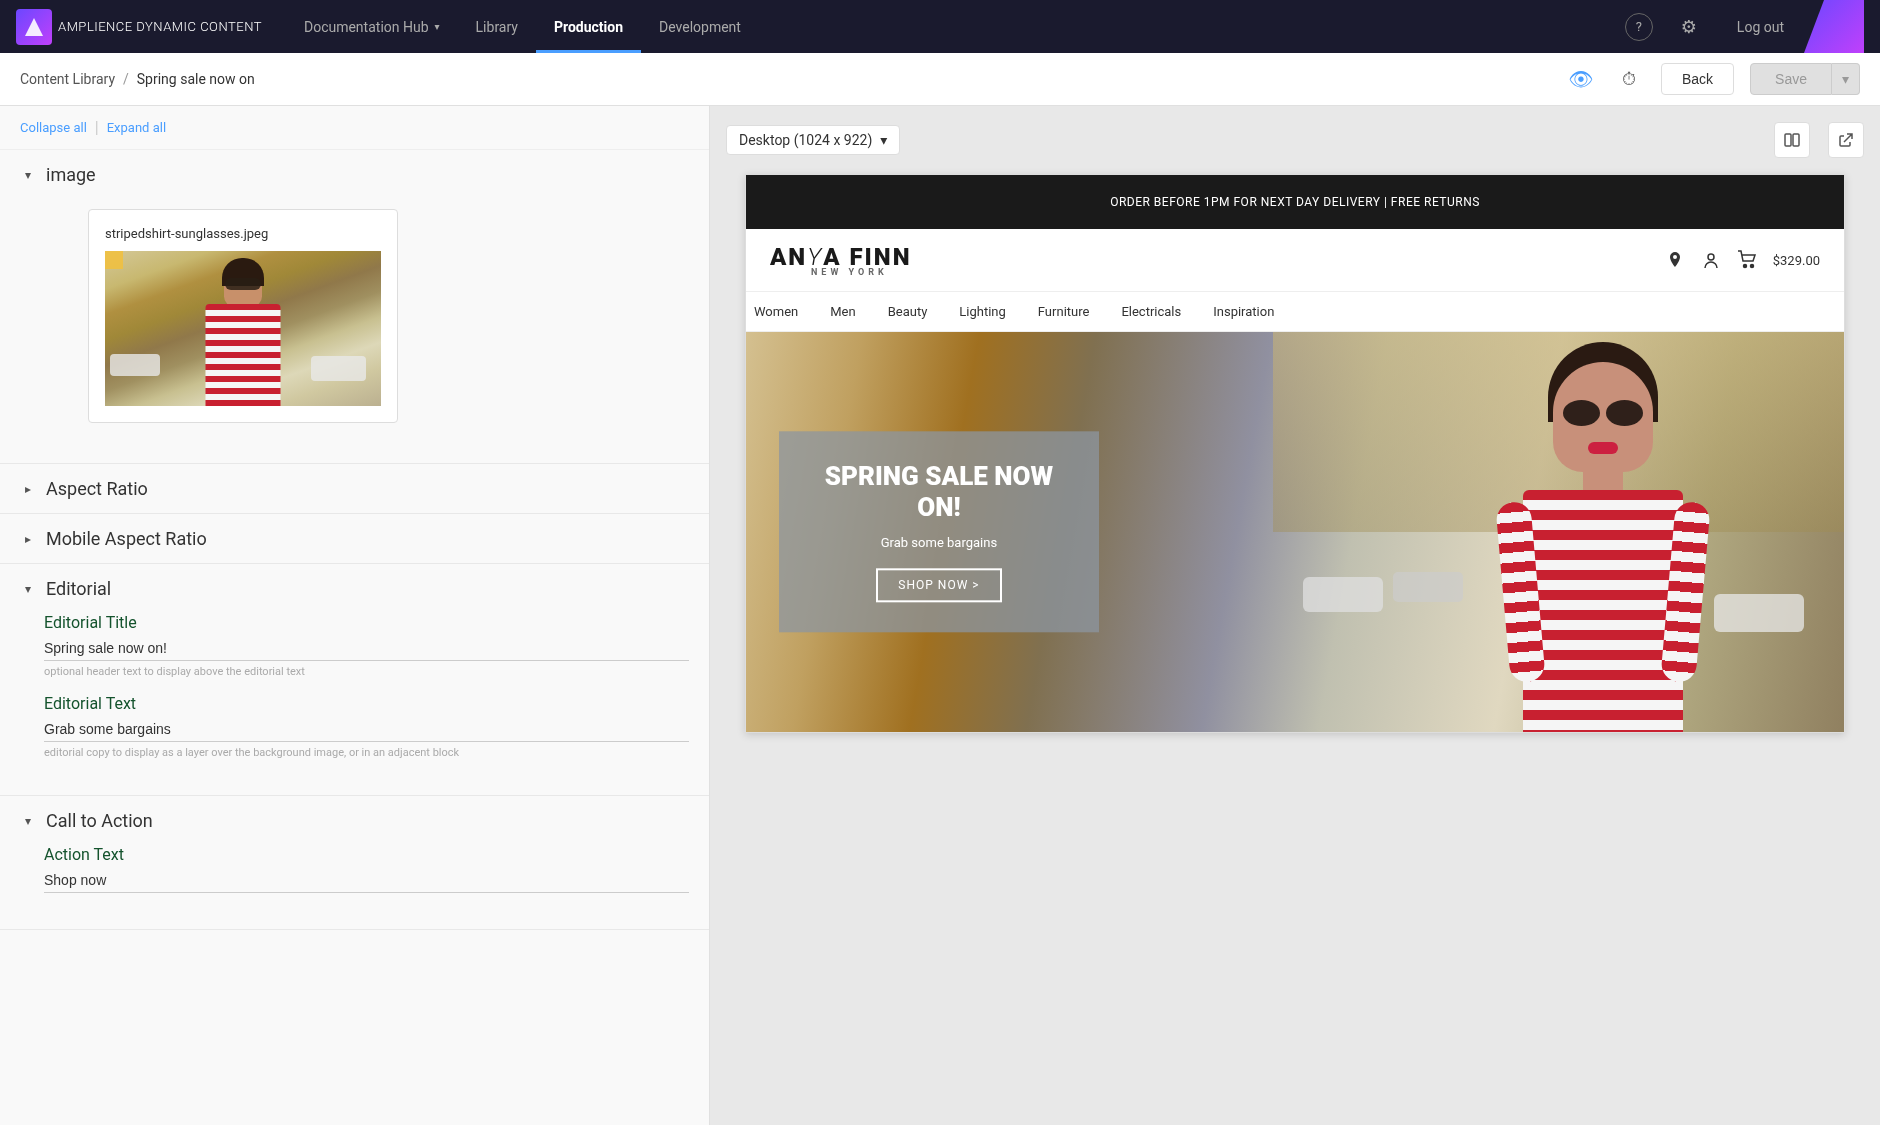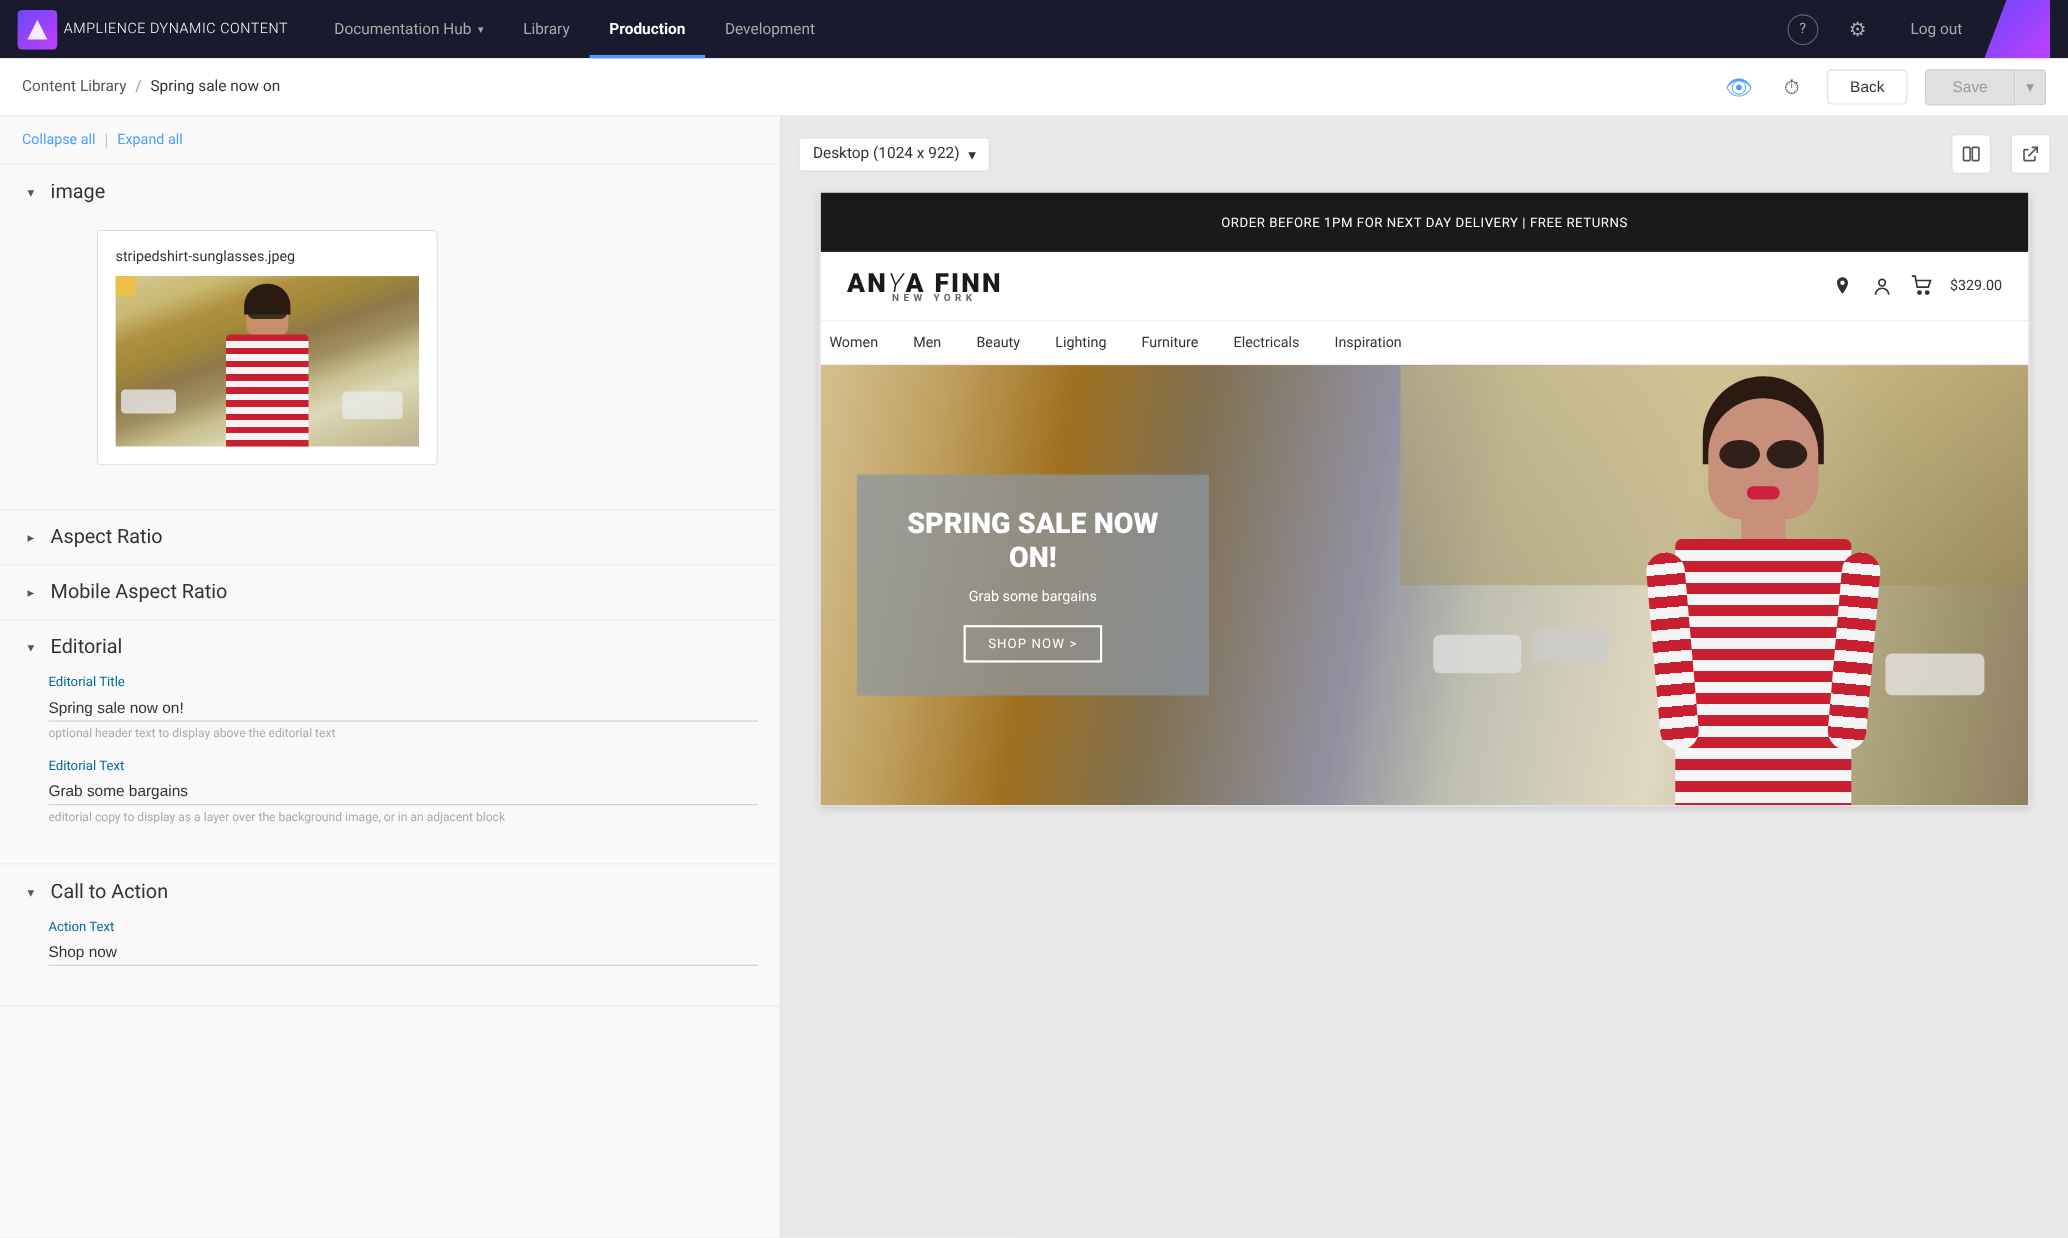--- a/index.html
+++ b/index.html
@@ -238,22 +238,22 @@
     }
 
     
     .form-section {
       padding: 0 20px 20px 44px;
     }
     .field-group {
       margin-bottom: 16px;
     }
     .field-label {
-      font-size: 12px;
-      color: #0369a1;
+      font-size: 16px;
+      color: #14532d;
       margin-bottom: 4px;
     }
     .field-input {
       width: 100%;
       border: none;
       border-bottom: 1px solid #ccc;
       padding: 4px 0;
       font-size: 14px;
       color: #333;
       background: transparent;

